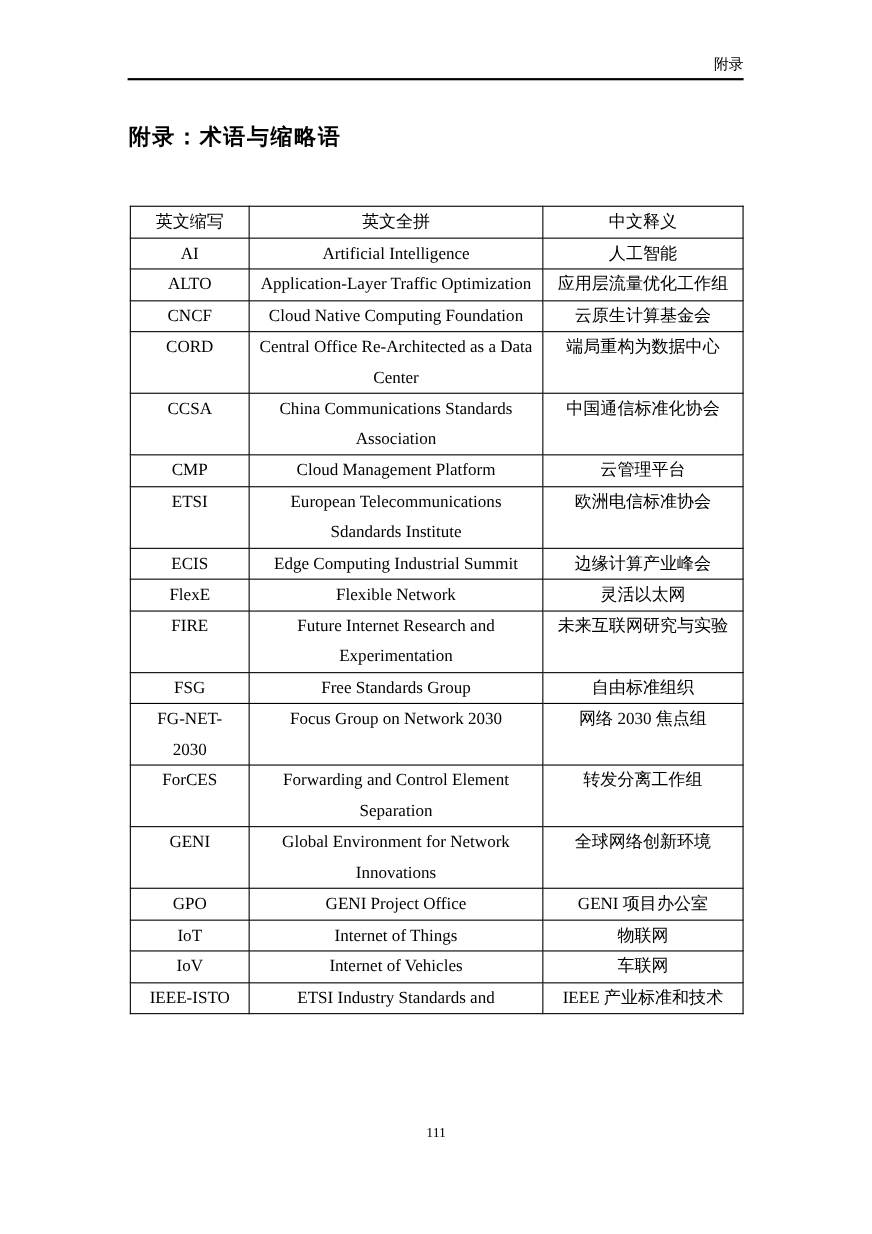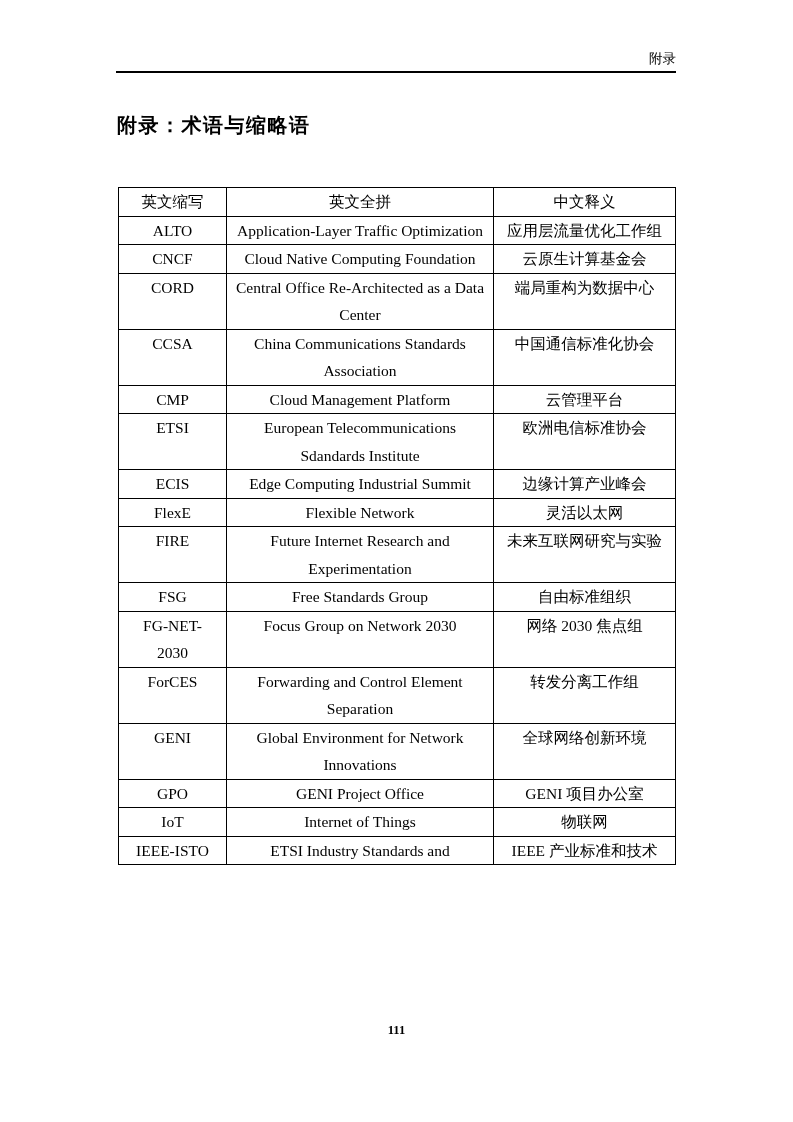--- a/index.html
+++ b/index.html
@@ -68,21 +68,20 @@
     font-family: "Liberation Serif", "DejaVu Serif", serif;
   }
   .page-number {
     position: absolute;
     top: 1022px;
     left: 0;
     width: 793px;
     text-align: center;
     font-size: 12.5px;
     line-height: 16px;
-    font-weight: bold;
   }
 </style>
 </head>
 <body>
 
 <div class="page">
 
   <div class="running-header">附录</div>
 
   <div class="page-title">附录：术语与缩略语</div>
@@ -95,20 +94,25 @@
     </colgroup>
     <thead>
       <tr>
         <th>英文缩写</th>
         <th>英文全拼</th>
         <th>中文释义</th>
       </tr>
     </thead>
     <tbody id="table-body">
         <tr>
+          <td>AI</td>
+          <td>Artificial Intelligence</td>
+          <td>人工智能</td>
+        </tr>
+        <tr>
           <td>ALTO</td>
           <td>Application-Layer Traffic Optimization</td>
           <td>应用层流量优化工作组</td>
         </tr>
         <tr>
           <td>CNCF</td>
           <td>Cloud Native Computing Foundation</td>
           <td>云原生计算基金会</td>
         </tr>
         <tr>
@@ -177,20 +181,25 @@
           <td>GPO</td>
           <td>GENI Project Office</td>
           <td>GENI 项目办公室</td>
         </tr>
         <tr>
           <td>IoT</td>
           <td>Internet of Things</td>
           <td>物联网</td>
         </tr>
         <tr>
+          <td>IoV</td>
+          <td>Internet of Vehicles</td>
+          <td>车联网</td>
+        </tr>
+        <tr>
           <td>IEEE-ISTO</td>
           <td>ETSI Industry Standards and</td>
           <td>IEEE 产业标准和技术</td>
         </tr>
       </tbody>
   </table>
 
   <div class="page-number">111</div>
 
 </div>

